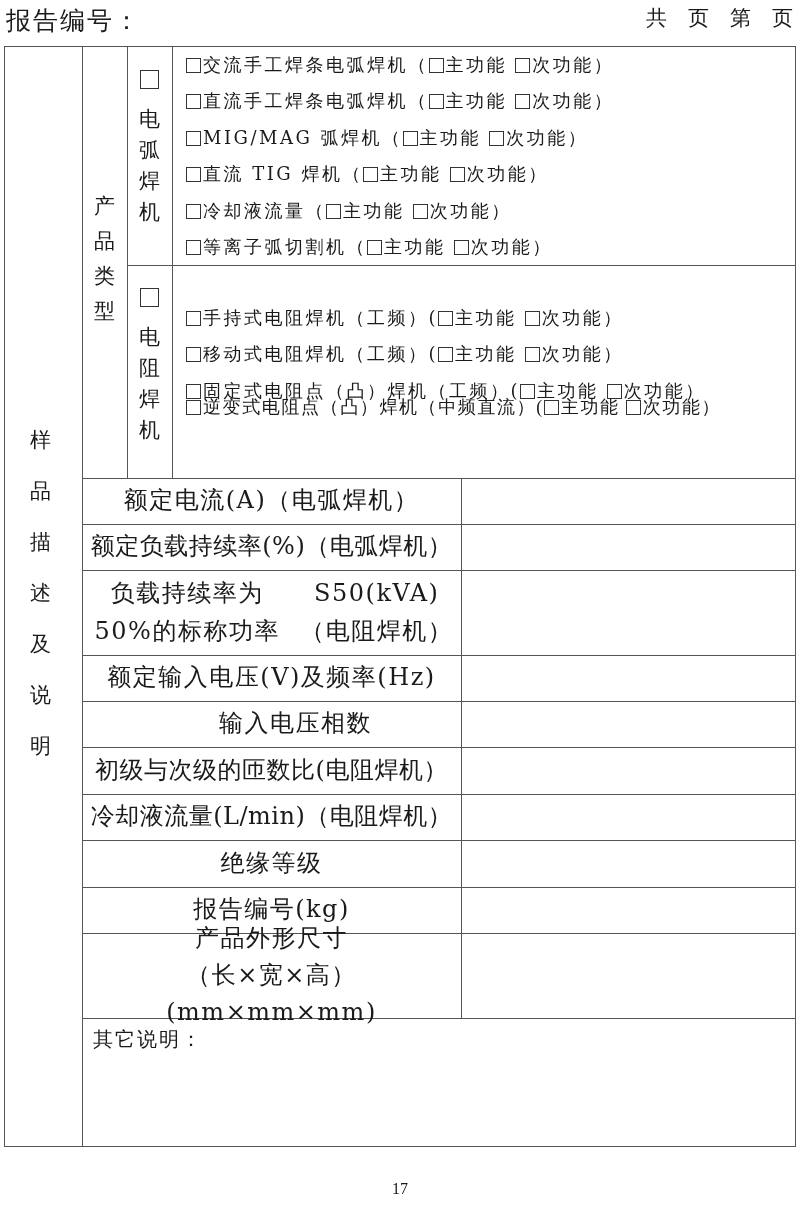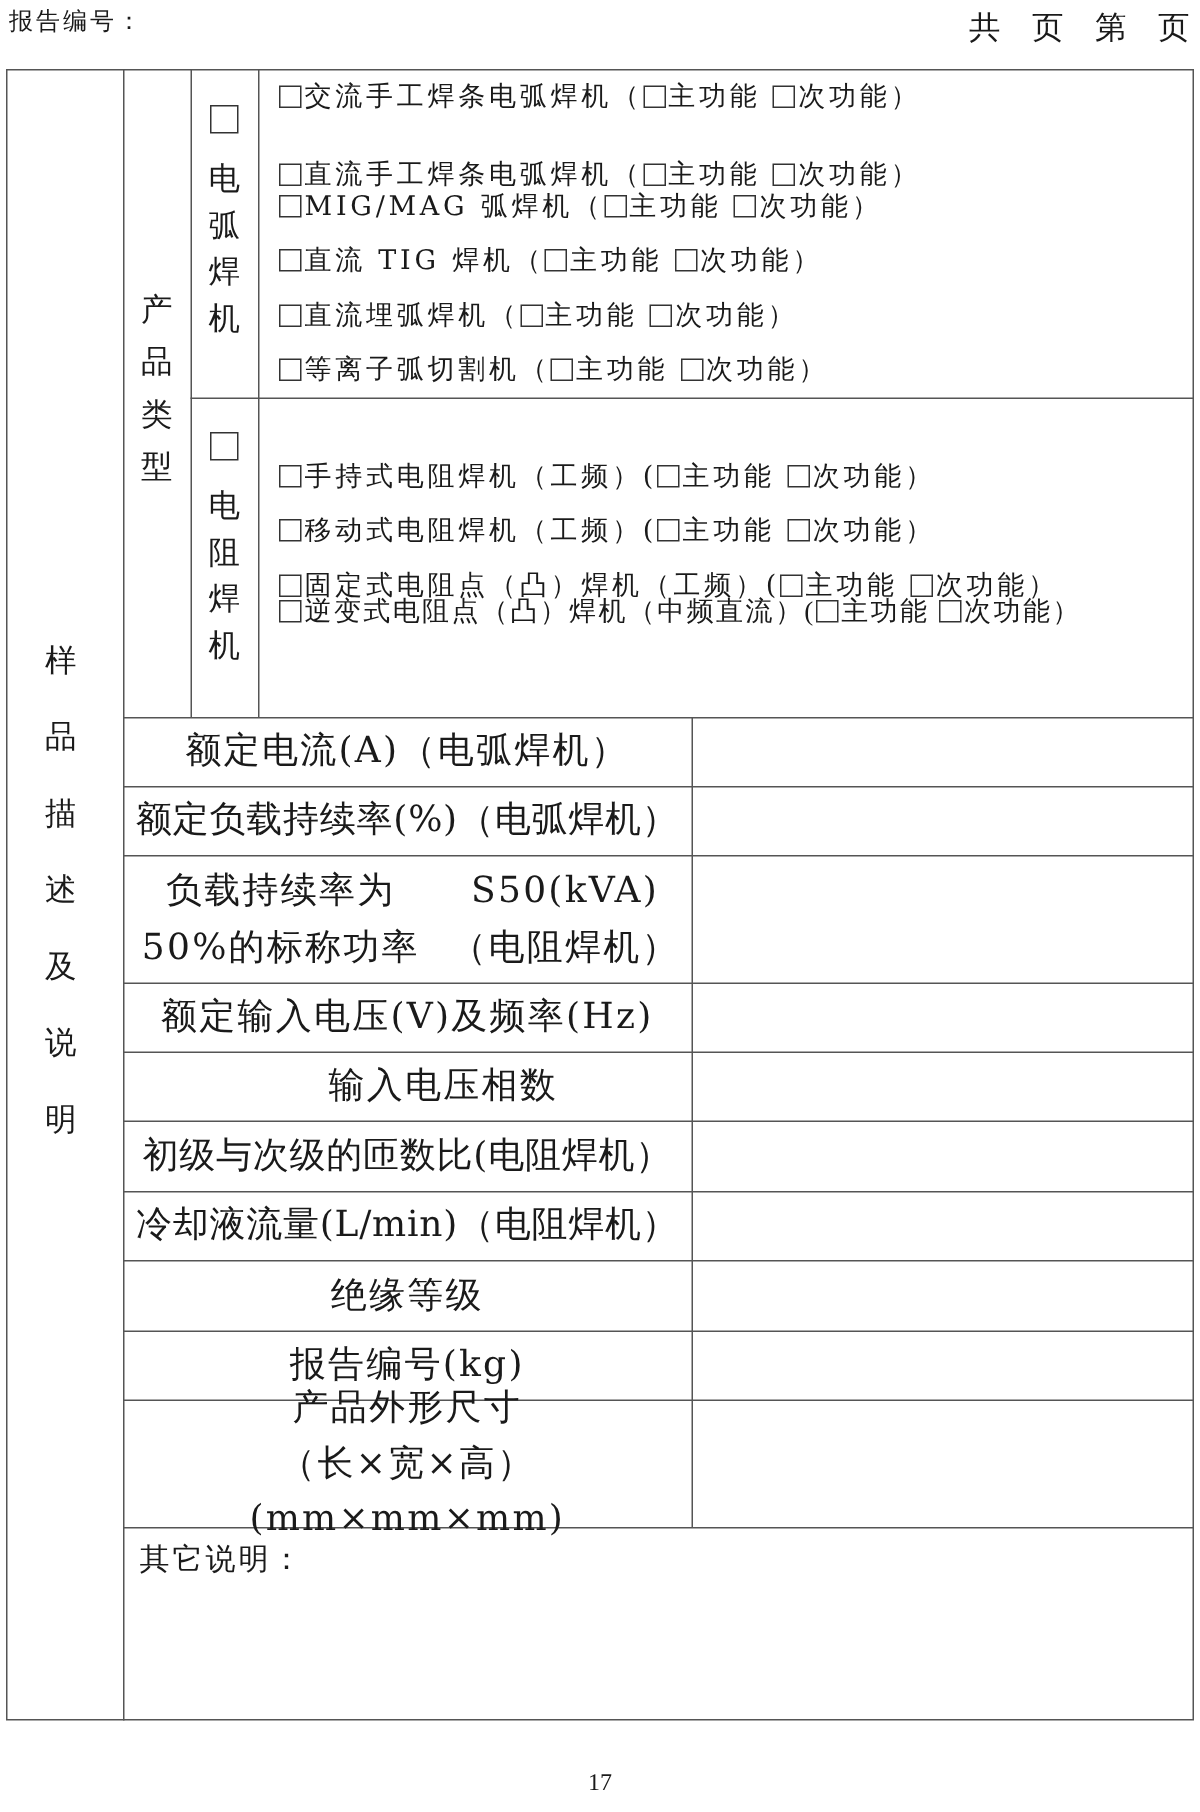--- a/index.html
+++ b/index.html
@@ -1,18 +1,18 @@
 <!DOCTYPE html>
 <html><head>
 <meta charset="utf-8">
 <style>
   html, body { margin: 0; padding: 0; background: #ffffff; }
   body { width: 800px; height: 1208px; position: relative; overflow: hidden;
          font-family: "DejaVu Serif", "Liberation Serif", serif; color: #1a1a1a; }
-  .hdr-left { position: absolute; left: 6px; top: 4px; font-size: 16px; letter-spacing: 2px; }
+  .hdr-left { position: absolute; left: 6px; top: 4px; font-size: 25px; letter-spacing: 2px; }
   .hdr-right { position: absolute; right: 6px; top: 4px; font-size: 21px; word-spacing: 14px; letter-spacing: 1px; }
   .hdr-right span { margin-left: 20px; }
   .page-num { position: absolute; left: 0; width: 800px; top: 1180px; text-align: center;
               font-family: "Liberation Serif", serif; font-size: 16px; }
 
   .box { position: absolute; border: 1.5px solid #555; box-sizing: border-box; }
   .hline { position: absolute; height: 0; border-top: 1.5px solid #555; }
   .vline { position: absolute; width: 0; border-left: 1.5px solid #555; }
 
   .vtext { position: absolute; display: flex; flex-direction: column; align-items: center;
@@ -76,31 +76,31 @@
   <span class="cb-big"></span>
   <span>电</span>
   <span>弧</span>
   <span>焊</span>
   <span>机</span>
 </div>
 
 <div class="opt" style="top:52px;">
   <span class="cb"></span><span>交流手工焊条电弧焊机（</span><span class="cb"></span><span>主功能</span>&nbsp;<span class="cb"></span><span>次功能</span><span>）</span>
 </div>
-<div class="opt" style="top:104px;">
+<div class="opt" style="top:88px;">
   <span class="cb"></span><span>直流手工焊条电弧焊机（</span><span class="cb"></span><span>主功能</span>&nbsp;<span class="cb"></span><span>次功能</span><span>）</span>
 </div>
 <div class="opt" style="top:125px;">
   <span class="cb"></span><span>MIG/MAG 弧焊机（</span><span class="cb"></span><span>主功能</span>&nbsp;<span class="cb"></span><span>次功能</span><span>）</span>
 </div>
 <div class="opt" style="top:161px;">
   <span class="cb"></span><span>直流 TIG 焊机（</span><span class="cb"></span><span>主功能</span>&nbsp;<span class="cb"></span><span>次功能</span><span>）</span>
 </div>
 <div class="opt" style="top:198px;">
-  <span class="cb"></span><span>直流埋弧焊机（</span><span class="cb"></span><span>主功能</span>&nbsp;<span class="cb"></span><span>次功能</span><span>）</span>
+  <span class="cb"></span><span>冷却液流量（</span><span class="cb"></span><span>主功能</span>&nbsp;<span class="cb"></span><span>次功能</span><span>）</span>
 </div>
 <div class="opt" style="top:234px;">
   <span class="cb"></span><span>等离子弧切割机（</span><span class="cb"></span><span>主功能</span>&nbsp;<span class="cb"></span><span>次功能</span><span>）</span>
 </div>
 
 <div class="vtext" style="left:139px; top:288px; gap:10px;">
   <span class="cb-big"></span>
   <span>电</span>
   <span>阻</span>
   <span>焊</span>

